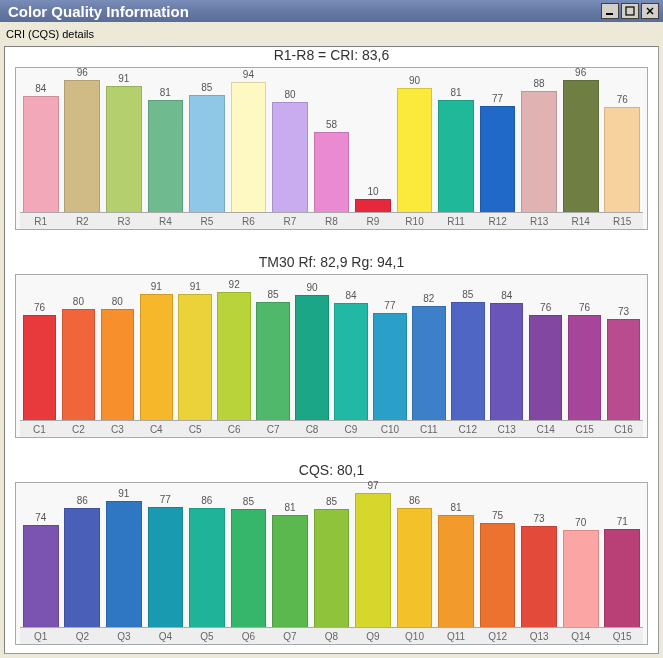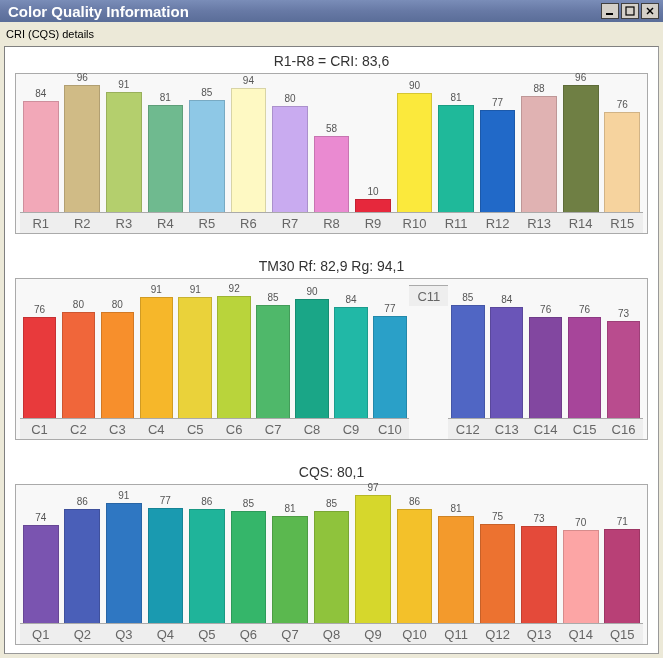--- a/index.html
+++ b/index.html
@@ -44,21 +44,21 @@
     font-size: 11px;
     padding: 4px 2px 6px 2px;
     color: #000;
   }
   .charts {
     flex: 1;
     background: #fff;
     border: 1px solid #999;
     border-top-color: #808080;
     border-left-color: #808080;
-    padding: 6px 10px 8px 10px;
+    padding: 0 10px 8px 10px;
     display: flex;
     flex-direction: column;
     gap: 24px;
   }
   .chart-block {
     flex: 1;
     display: flex;
     flex-direction: column;
   }
   .chart-title {
@@ -102,21 +102,21 @@
   .bar-label {
     position: absolute;
     top: -14px;
     left: 50%;
     transform: translateX(-50%);
     font-size: 10px;
     color: #555;
     white-space: nowrap;
   }
   .cat-label {
-    font-size: 13px;
+    font-size: 10px;
     color: #666;
     padding: 3px 0 2px 0;
     border-top: 1px solid #aaa;
     width: 100%;
     text-align: center;
     background: #eee;
   }
 </style>
 </head>
 <body>
@@ -348,20 +348,25 @@
           </div>
           <div class="bar-col">
             <div class="bar-wrap">
               <div class="bar" style="height: 77%; background: rgb(42, 160, 200);">
                 <div class="bar-label">77</div>
               </div>
             </div>
             <div class="cat-label">C10</div>
           </div>
           <div class="bar-col">
+            <div class="bar-wrap">
+              <div class="bar" style="height: 82%; background: rgb(62, 127, 202);">
+                <div class="bar-label">82</div>
+              </div>
+            </div>
             <div class="cat-label">C11</div>
           </div>
           <div class="bar-col">
             <div class="bar-wrap">
               <div class="bar" style="height: 85%; background: rgb(80, 102, 196);">
                 <div class="bar-label">85</div>
               </div>
             </div>
             <div class="cat-label">C12</div>
           </div>

